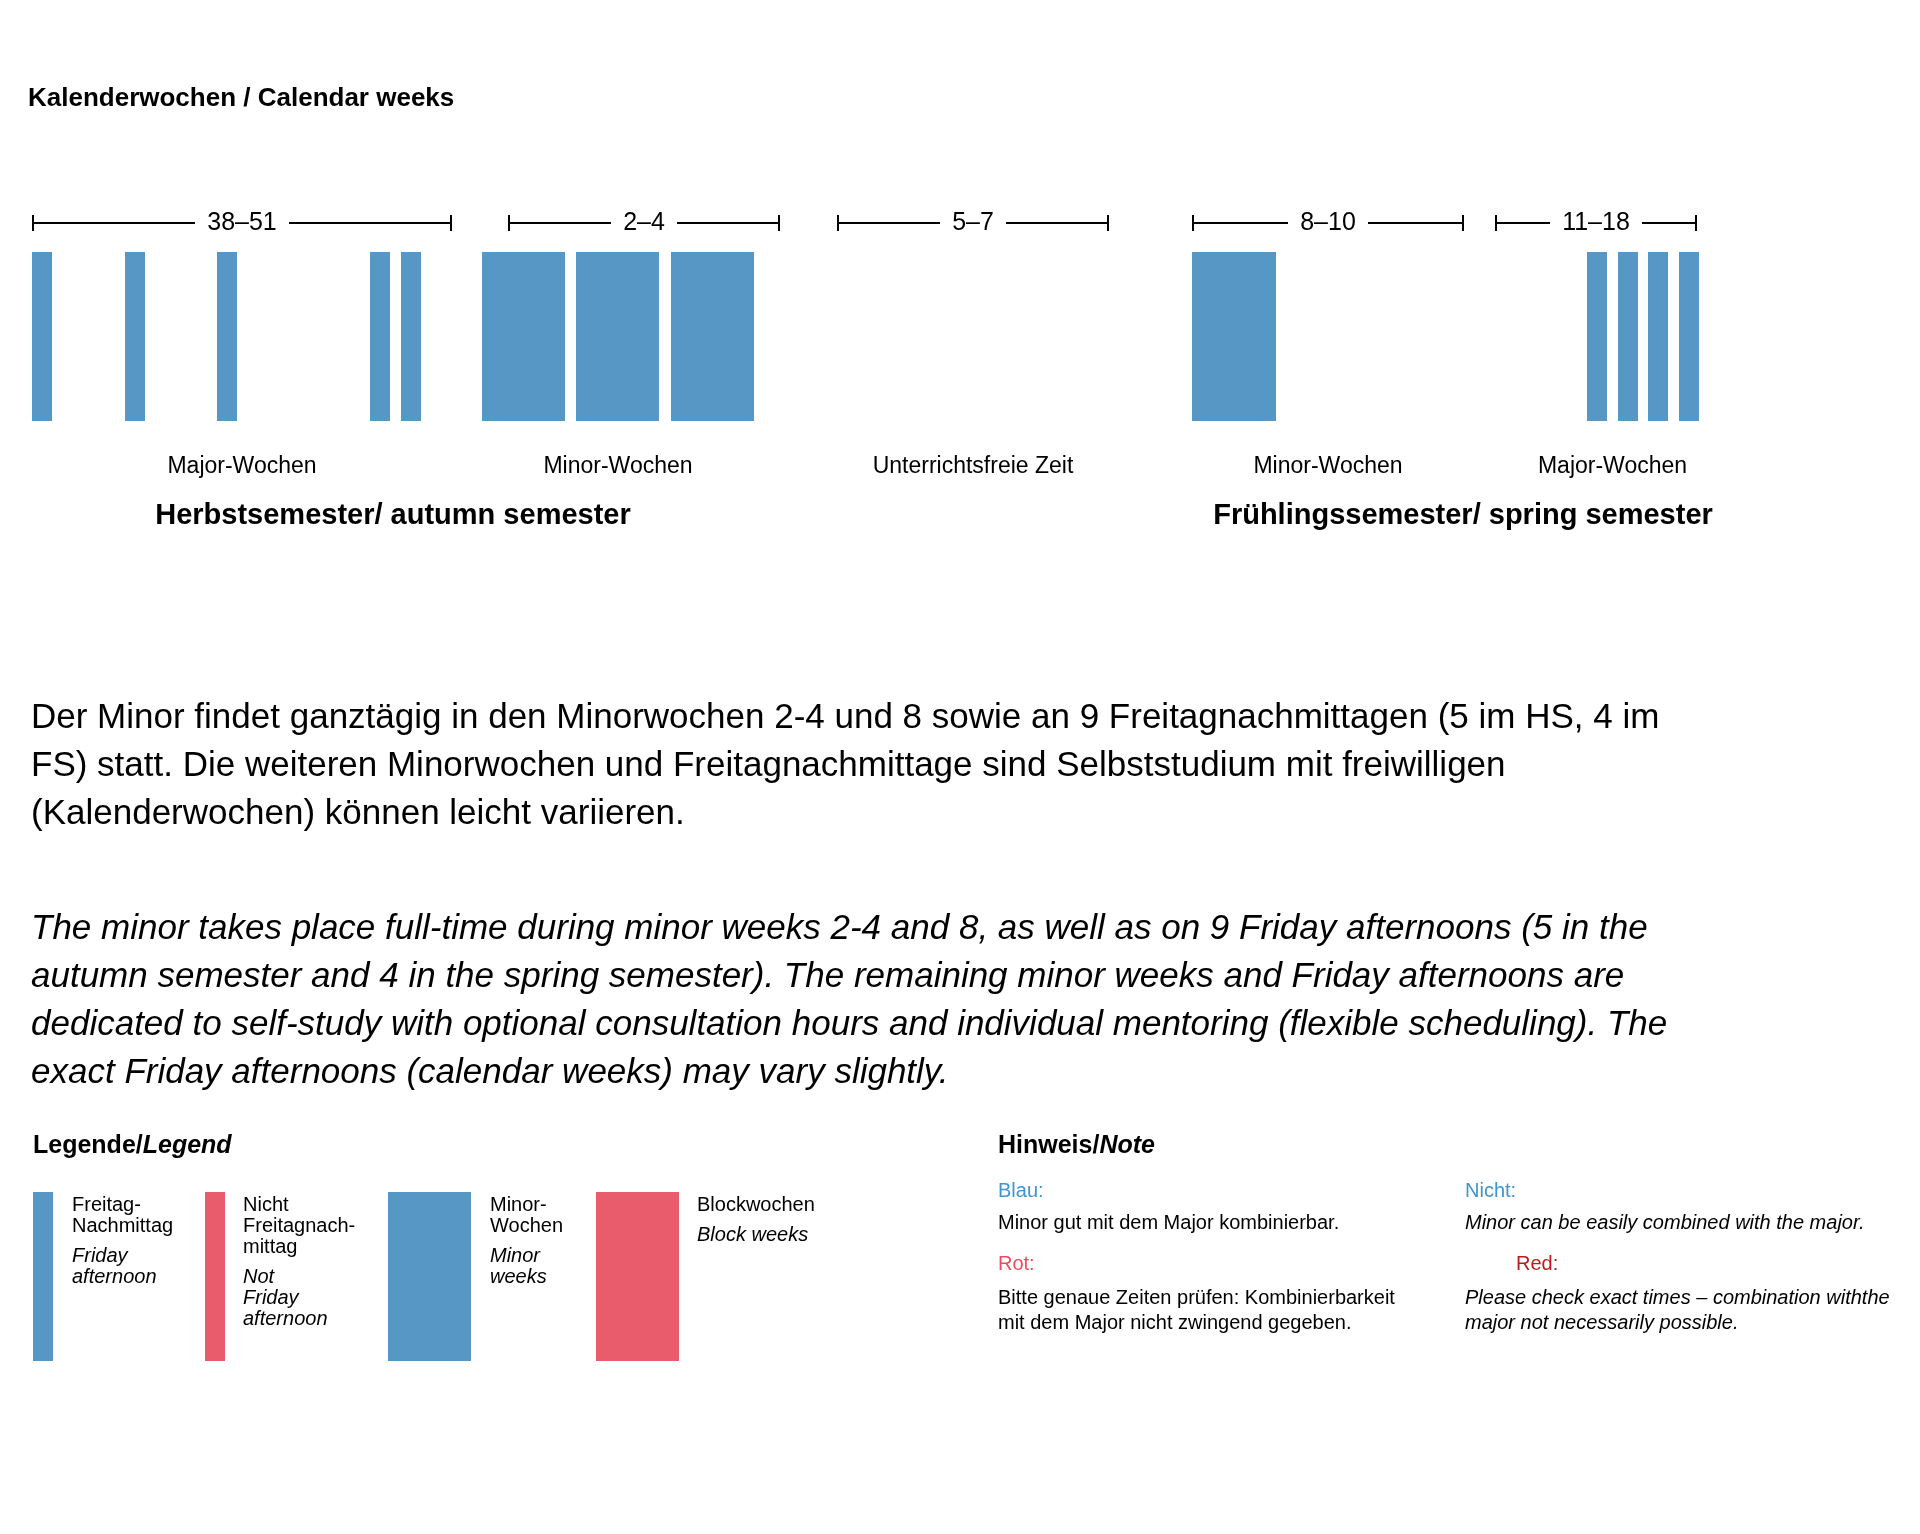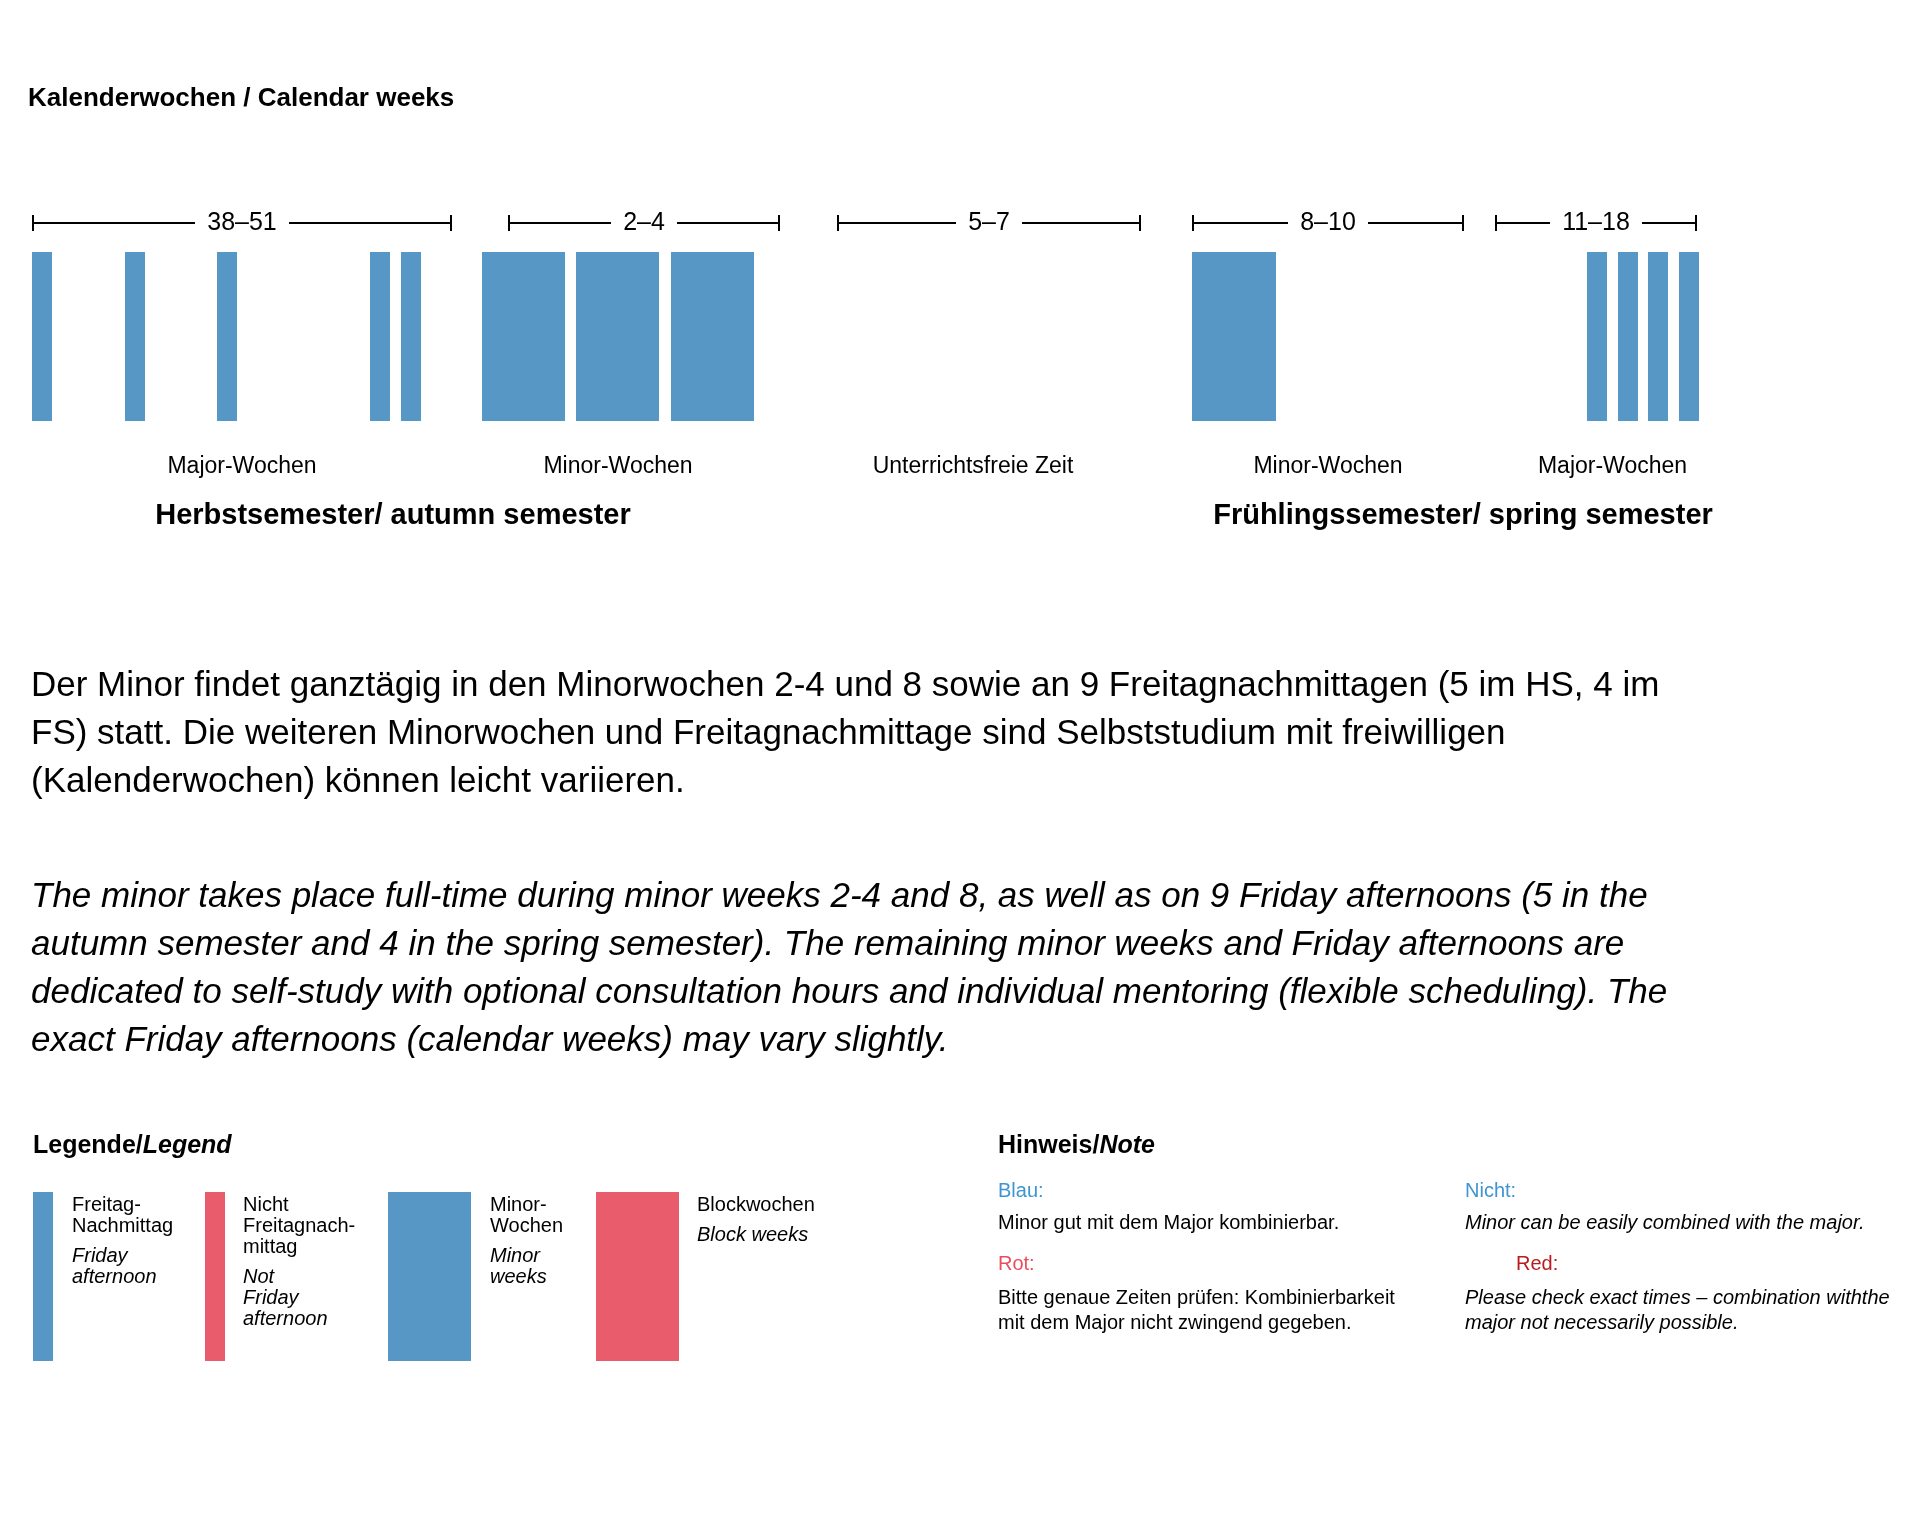--- a/index.html
+++ b/index.html
@@ -11,21 +11,21 @@
   .bracket{position:absolute;top:215px;height:16px;display:flex;align-items:center;}
   .tick{width:2px;height:16px;background:#000;flex:0 0 2px;}
   .bline{flex:1;height:2px;background:#000;}
   .blabel{font-size:25px;padding:0 12px;transform:translateY(-2px);white-space:nowrap;}
 
   .bar{position:absolute;top:252px;height:169px;}
 
   .glabel{position:absolute;top:452px;font-size:23px;transform:translateX(-50%);white-space:nowrap;}
   .semester{position:absolute;top:498px;font-size:29px;font-weight:bold;transform:translateX(-50%);white-space:nowrap;}
 
-  .para{position:absolute;left:31px;font-size:35px;line-height:48px;}
+  .para{position:absolute;left:31px;font-size:35px;line-height:48px;margin-top:32px;}
   #para-de{top:660px;}
   #para-en{top:871px;font-style:italic;}
   .pline{white-space:nowrap;}
 
   .sec-title{position:absolute;top:1130px;font-size:25px;font-weight:bold;white-space:nowrap;}
   #legend-title{left:33px;}
   #note-title{left:998px;}
   .it{font-style:italic;}
 
   .legend-bar{position:absolute;top:1192px;height:169px;}
@@ -59,21 +59,21 @@
         <span class="tick"></span>
         <span class="bline"></span>
         <span class="blabel">2–4</span>
         <span class="bline"></span>
         <span class="tick"></span>
       </div>
       <div class="bar" style="left: 482px; width: 83px; background: rgb(87, 151, 198);"></div>
       <div class="bar" style="left: 576px; width: 83px; background: rgb(87, 151, 198);"></div>
       <div class="bar" style="left: 671px; width: 83px; background: rgb(87, 151, 198);"></div>
       <div class="glabel" style="left: 618px;">Minor-Wochen</div>
-      <div class="bracket" style="left: 837px; width: 304px;">
+      <div class="bracket" style="left: 837px; width: 272px;">
         <span class="tick"></span>
         <span class="bline"></span>
         <span class="blabel">5–7</span>
         <span class="bline"></span>
         <span class="tick"></span>
       </div>
       <div class="glabel" style="left: 973px;">Unterrichtsfreie Zeit</div>
       <div class="bracket" style="left: 1192px; width: 272px;">
         <span class="tick"></span>
         <span class="bline"></span>

